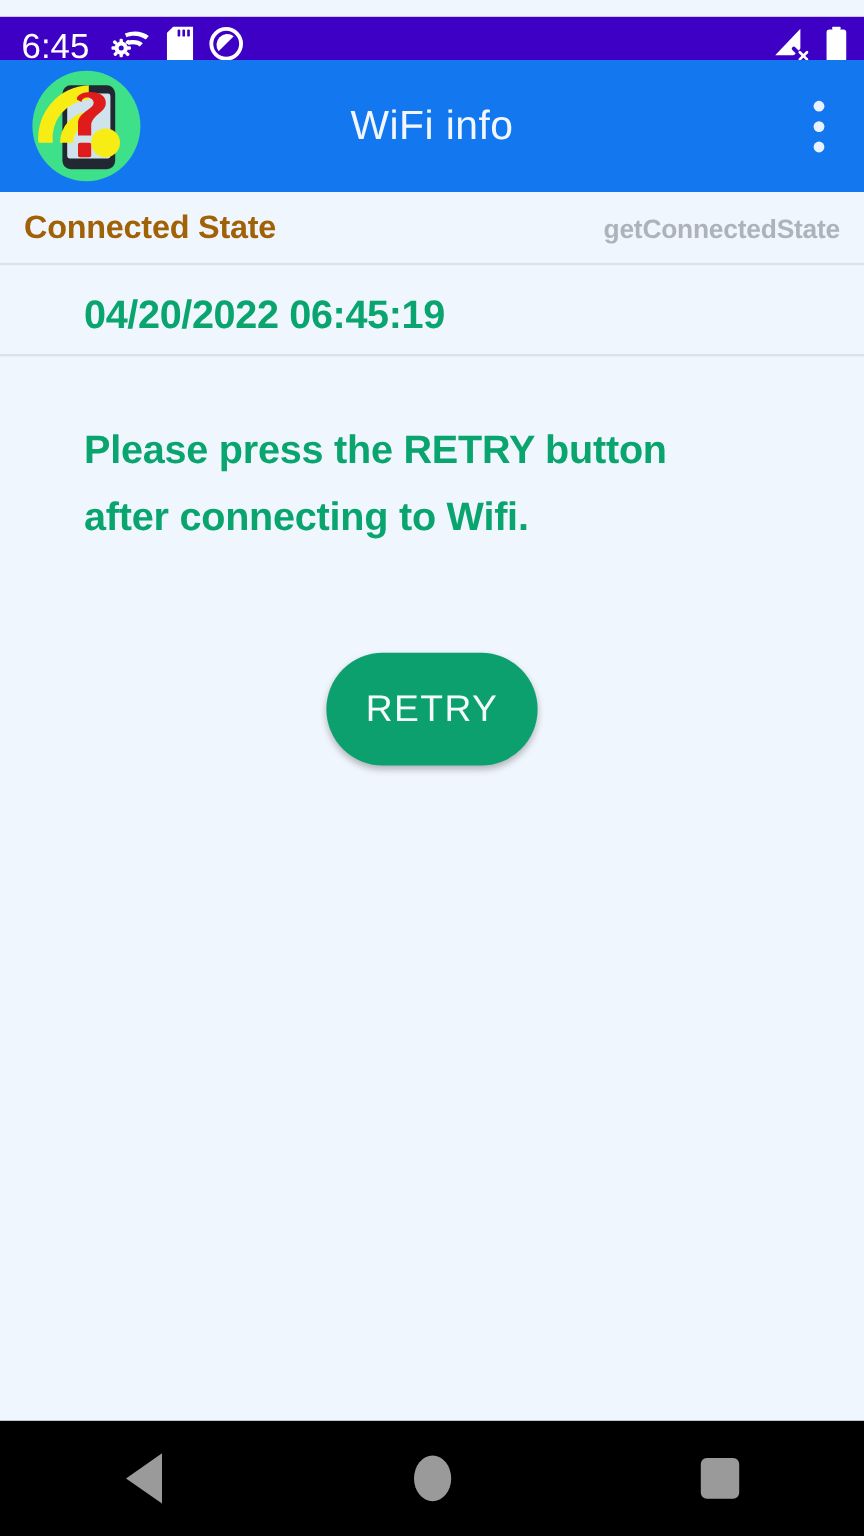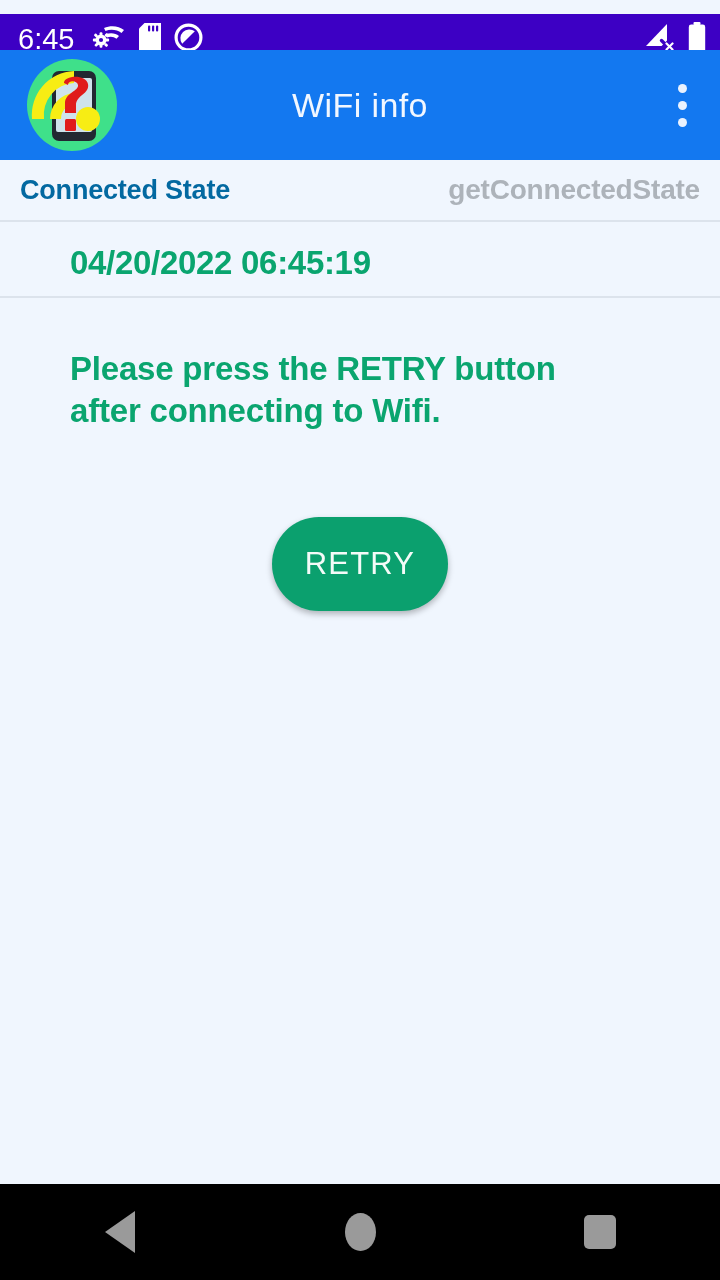--- a/index.html
+++ b/index.html
@@ -108,46 +108,46 @@
     box-sizing: border-box;
     padding: 14px 20px 14px 20px;
     border-bottom: 2px solid #DCE3EC;
   }
   .info-head {
     display: flex;
     align-items: baseline;
     justify-content: space-between;
   }
   .info-label {
-    color: #0369a1;
+    color: #a16207;
     font-size: 27px;
     font-weight: bold;
     letter-spacing: -0.2px;
   }
   .info-method {
     color: #ADB3BA;
-    font-size: 28px;
+    font-size: 22px;
     font-weight: bold;
     letter-spacing: -0.2px;
   }
   .info-value {
     color: #0AA56F;
     font-size: 33px;
     font-weight: bold;
     margin-top: 8px;
     margin-left: 50px;
     letter-spacing: -0.3px;
   }
 
   
   #message {
     color: #0AA56F;
     font-size: 33px;
     font-weight: bold;
-    line-height: 42px;
+    line-height: 56px;
     margin: 50px 0 0 70px;
     max-width: 540px;
     letter-spacing: -0.2px;
   }
   #retry-wrap {
     margin-top: 45px;
     display: flex;
     justify-content: center;
   }
   #retry-button {

